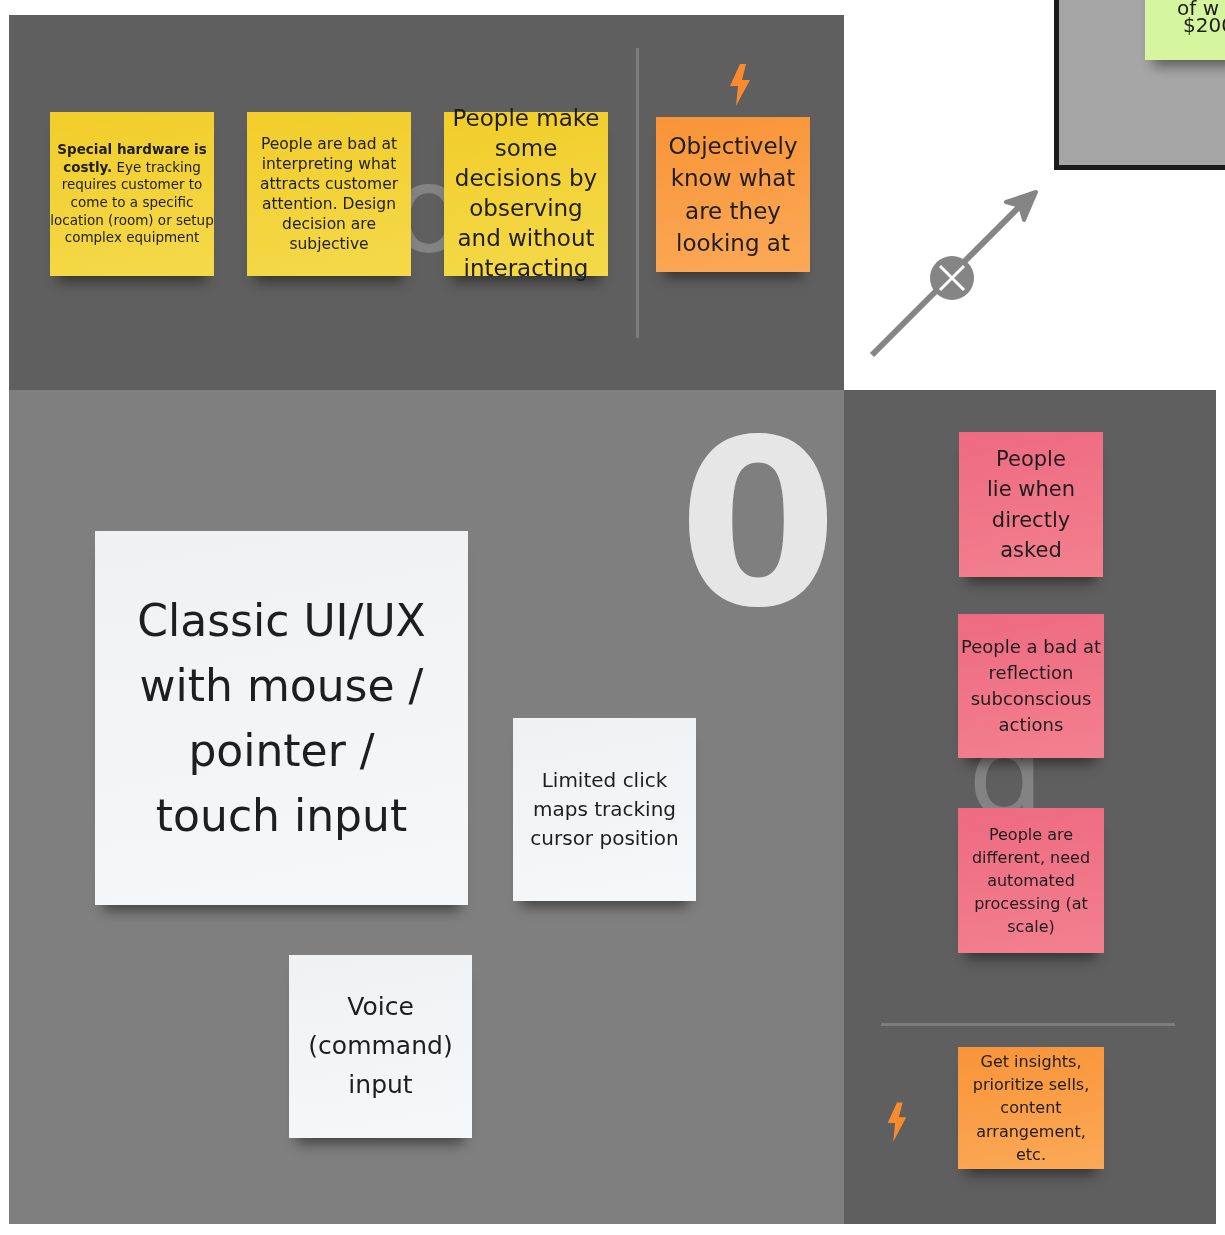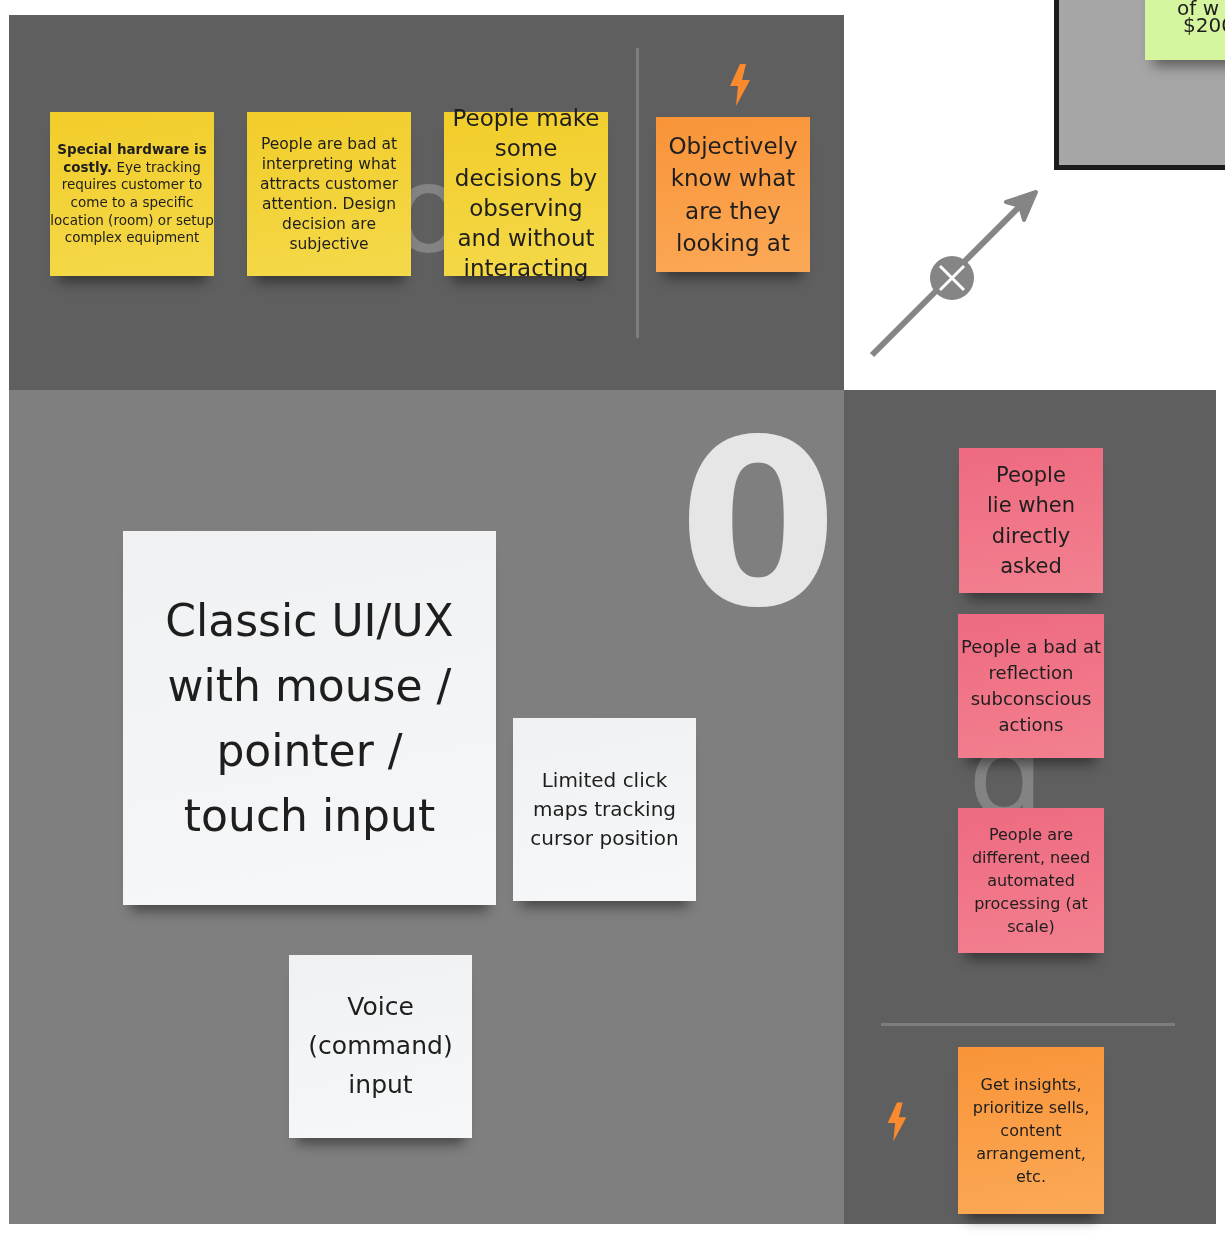--- a/index.html
+++ b/index.html
@@ -71,42 +71,42 @@
     <line x1="104" y1="82" x2="162" y2="24" stroke="#858585" stroke-width="6"></line>
     <path d="M176 12 L146 22 L160 26 L164 40 Z" fill="#858585" stroke="#858585" stroke-width="4" stroke-linejoin="round"></path>
     <g>
       <circle cx="92" cy="98" r="22" fill="#858585"></circle>
       <line x1="80" y1="86" x2="104" y2="110" stroke="#ffffff" stroke-width="3"></line>
       <line x1="104" y1="86" x2="80" y2="110" stroke="#ffffff" stroke-width="3"></line>
     </g>
   </svg>
 </div>
 
-<div class="sticky white" style="left:95px;top:531px;width:373px;height:374px;font-size:44px;line-height:1.48;padding:20px 30px;margin-left:28px;">
+<div class="sticky white" style="left:95px;top:531px;width:373px;height:374px;font-size:44px;line-height:1.48;padding:20px 30px;">
   <span>Classic UI/UX with mouse / pointer / touch input</span>
 </div>
 <div class="sticky white" style="left:513px;top:718px;width:183px;height:183px;font-size:20px;line-height:1.45;padding:6px 12px;justify-content:flex-end;">
   <span>Limited click maps tracking cursor position</span>
 </div>
 <div class="sticky white" style="left:289px;top:955px;width:183px;height:183px;font-size:25px;line-height:1.55;padding:10px 14px;">
   <span>Voice (command) input</span>
 </div>
 
-<div class="sticky pink" style="left:959px;top:448px;width:144px;height:145px;font-size:21px;line-height:1.45;padding:6px 22px;">
+<div class="sticky pink" style="left:959px;top:432px;width:144px;height:145px;font-size:21px;line-height:1.45;padding:6px 22px;">
   <span>People lie when directly asked</span>
 </div>
 <div class="sticky pink" style="left:958px;top:614px;width:146px;height:144px;font-size:18px;line-height:1.45;">
   <span>People a bad at reflection subconscious actions</span>
 </div>
 <div class="sticky pink" style="left:958px;top:808px;width:146px;height:145px;font-size:16px;line-height:1.45;padding:6px 6px;">
   <span>People are different, need automated processing (at scale)</span>
 </div>
 
 <div class="abs divider-h"></div>
 
 <div class="abs" style="left:884px;top:1101px;width:26px;height:42px;">
   <svg width="26" height="42" viewBox="0 0 28 42">
       <path d="M14 0 L4 22 L12 22 L10 42 L24 16 L16 16 L20 0 Z" fill="#f98a2e"></path>
     </svg>
 </div>
-<div class="sticky orange" style="left:958px;top:1047px;width:146px;height:167px;font-size:16px;line-height:1.45;padding:6px 8px;">
+<div class="sticky orange" style="left:958px;top:1047px;width:146px;height:122px;font-size:16px;line-height:1.45;padding:6px 8px;">
   <span>Get insights, prioritize sells, content arrangement, etc.</span>
 </div>
 
 </body></html>

